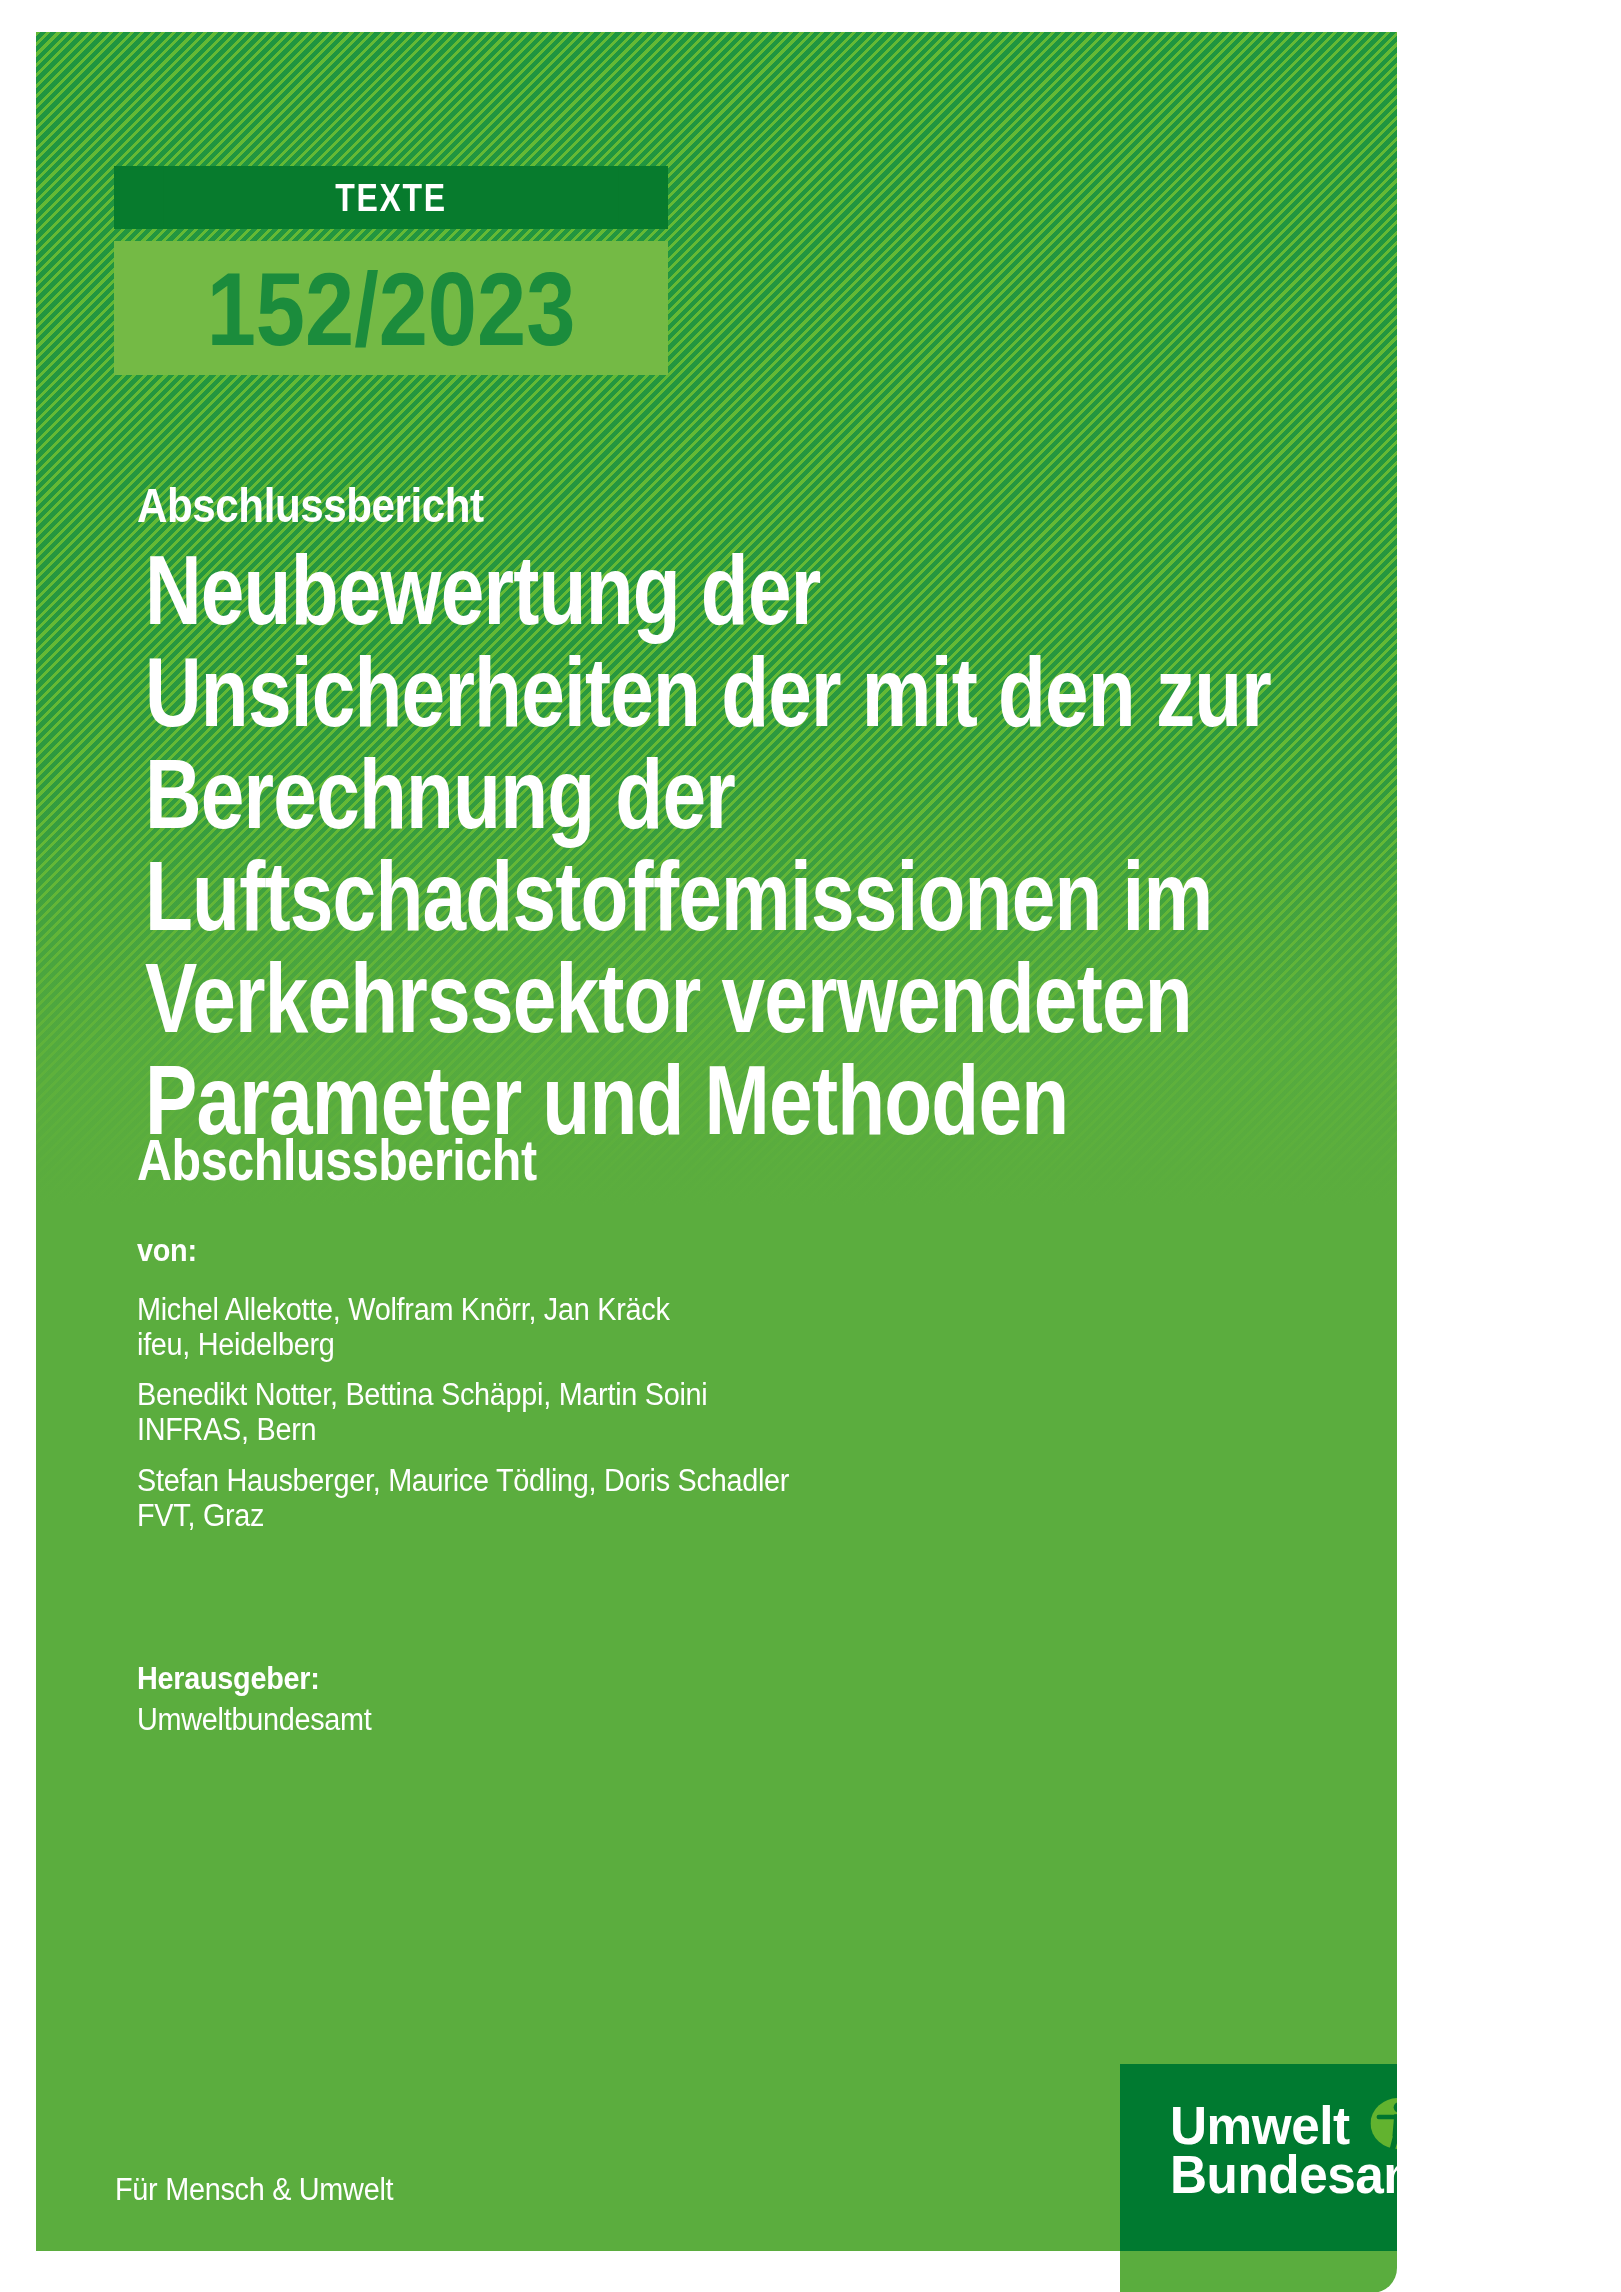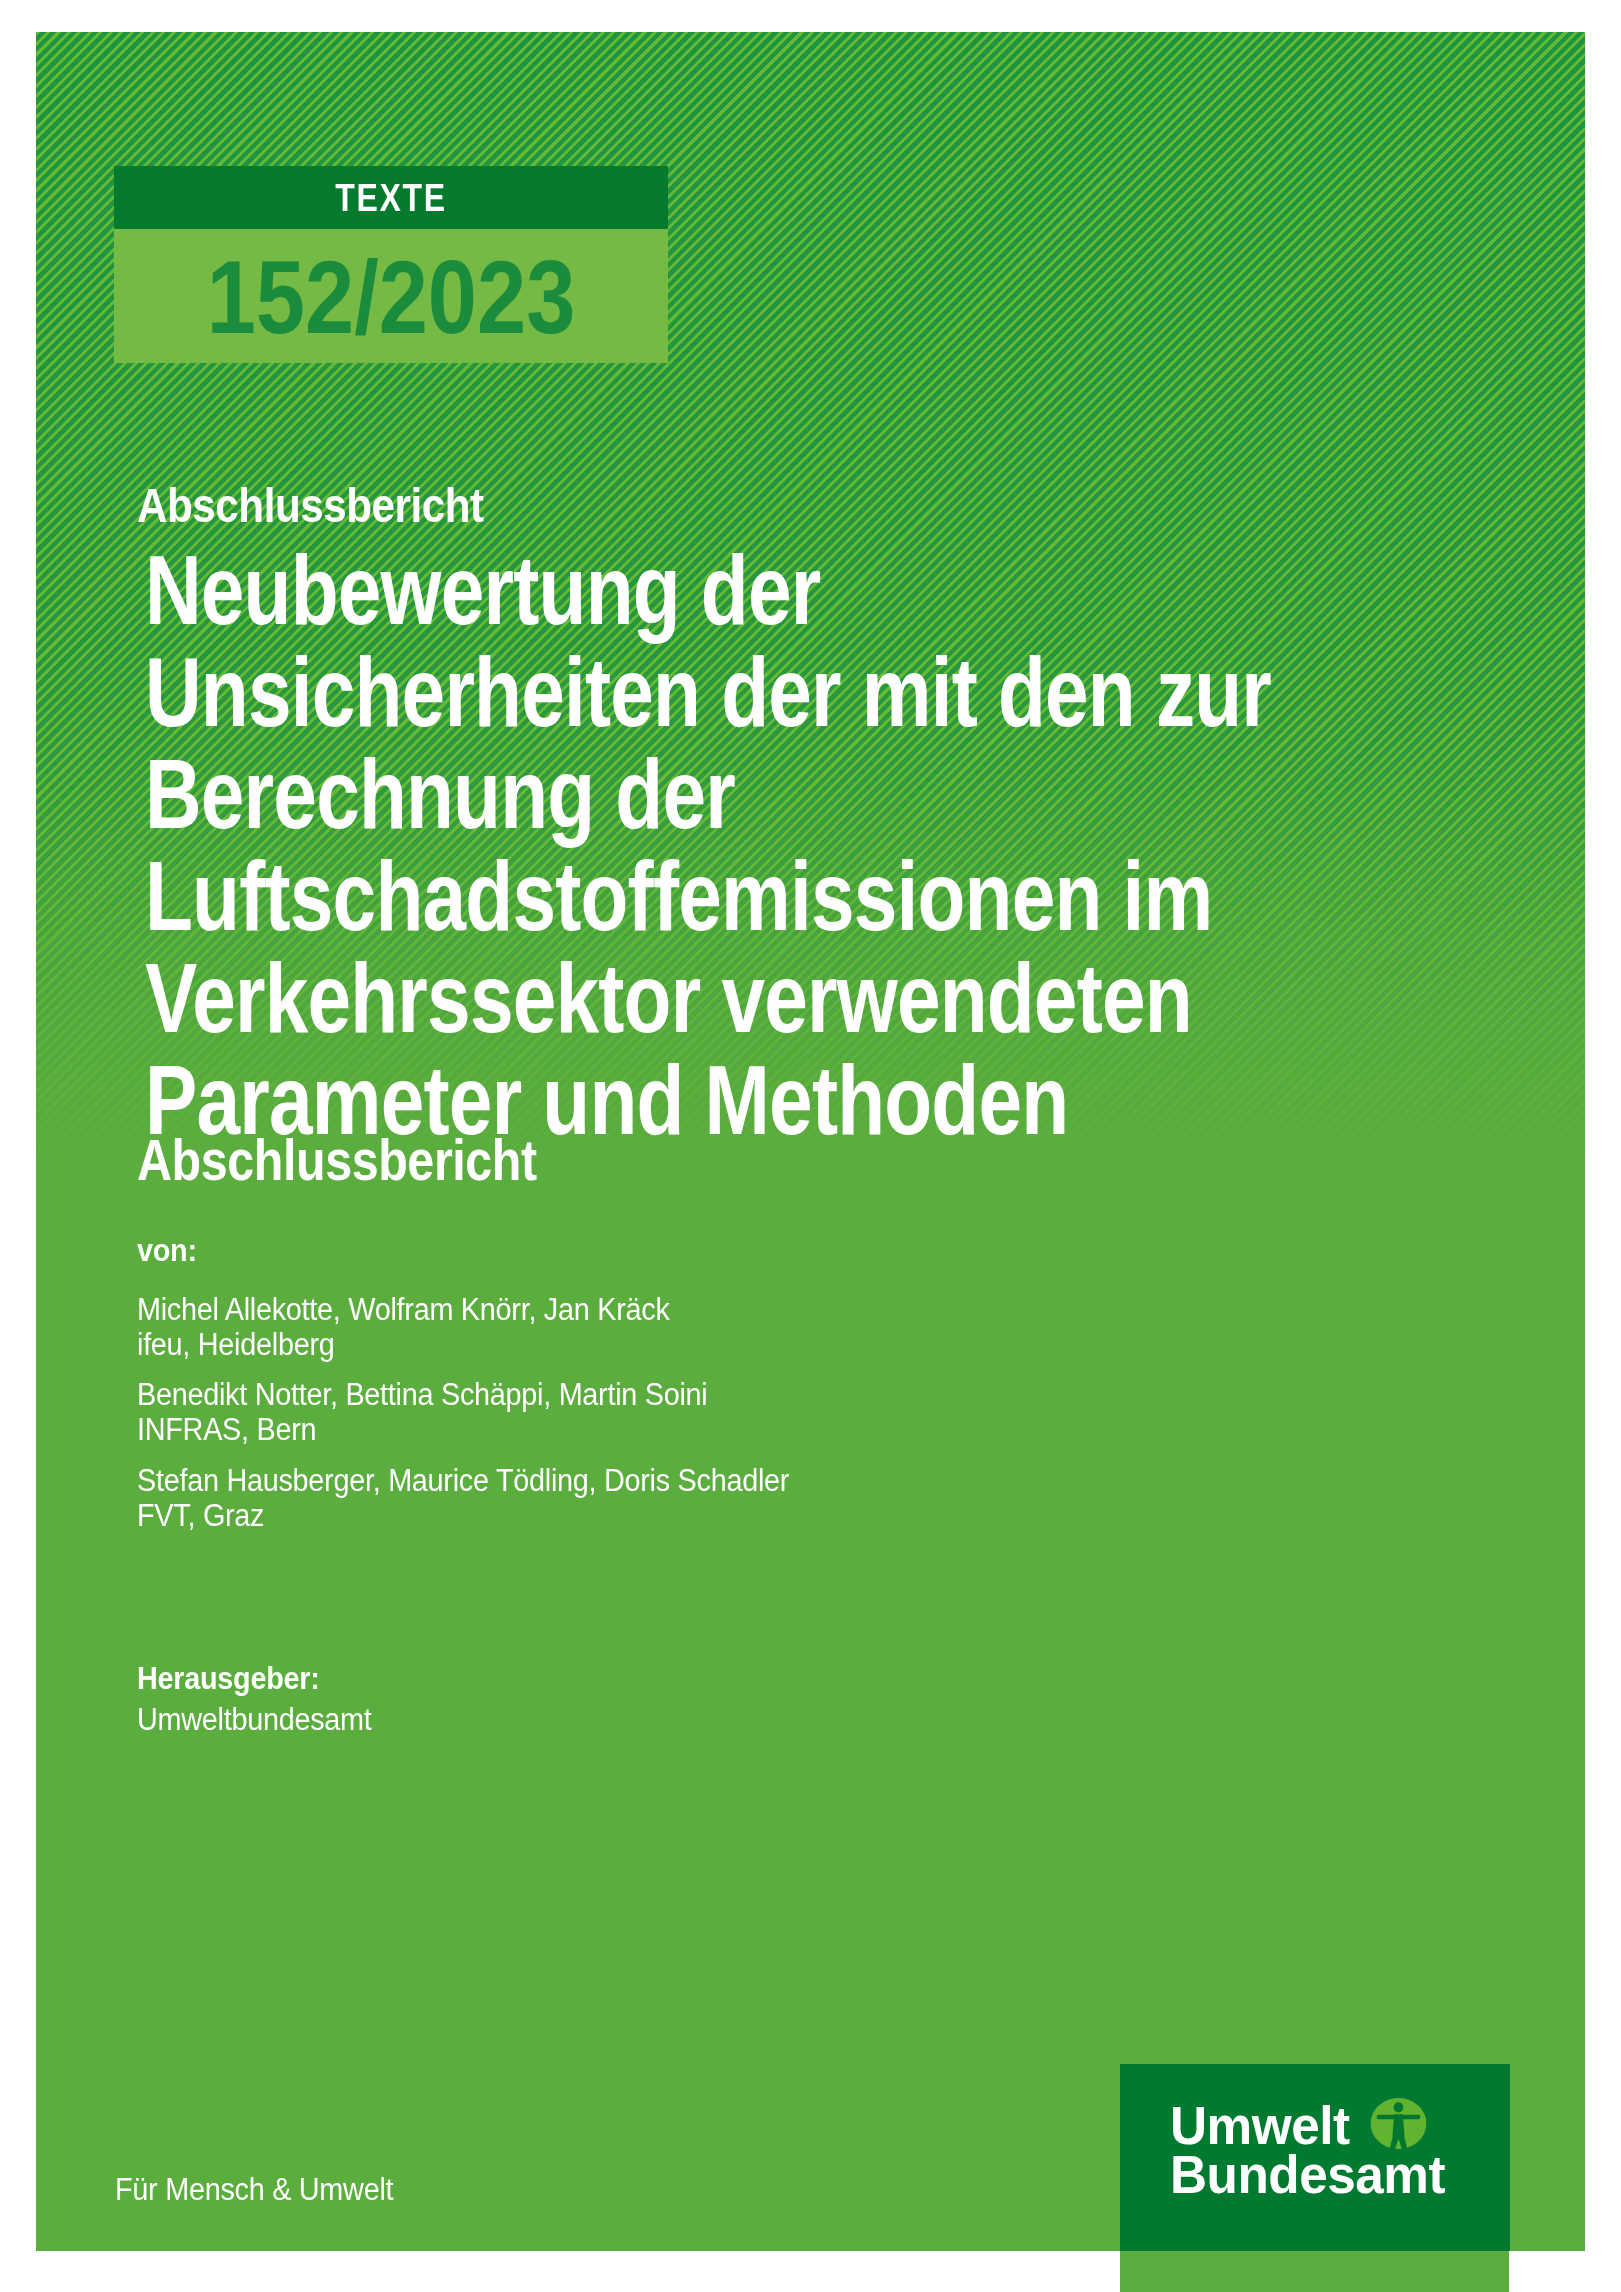--- a/index.html
+++ b/index.html
@@ -1,21 +1,22 @@
 <!DOCTYPE html>
 <html><head>
 <meta charset="utf-8">
 <style>
   html,body{margin:0;padding:0;background:#ffffff;}
   .page{
     position:relative;
-    width:1621px;height:2293px;
+    width:1397px;height:2293px;
     background:#ffffff;
     overflow:hidden;
     font-family:"Liberation Sans", sans-serif;
+    border-radius:25px;
   }
   
   .cover{
     position:absolute;left:36px;top:32px;width:1549px;height:2219px;
     background:linear-gradient(180deg,#1f9540 0%,#27973f 28%,#3fa03f 44%,#54aa3e 52%,#5bad3e 60%,#5bad3e 100%);
     overflow:hidden;
   }
   .cover::before{ 
     content:"";position:absolute;inset:0;z-index:0;
     background:repeating-linear-gradient(135deg,
@@ -32,21 +33,21 @@
   .cover > *{position:absolute;z-index:2;}
 
   
   .badge{left:78px;top:134px;width:554px;}
   .badge-top{
     height:63px;line-height:63px;background:#077b2d;color:#ffffff;
     text-align:center;font-size:39px;font-weight:bold;letter-spacing:2px;
     transform:scaleX(0.82);transform-origin:50% 50%;
   }
   .badge-top-wrap{height:63px;background:#077b2d;}
-  .badge-num-wrap{height:134px;background:#74ba45;}
+  .badge-num-wrap{height:134px;background:#74ba45;margin-top:12px;}
   .badge-num{
     height:134px;line-height:137px;color:#1b8c3c;
     text-align:center;font-size:104px;font-weight:bold;
     transform:scaleX(0.85);transform-origin:50% 50%;
   }
 
   .report-type{
     left:101px;top:445px;color:#ffffff;font-size:49px;font-weight:bold;
     transform:scaleX(0.86);transform-origin:left top;letter-spacing:-0.5px;
   }

